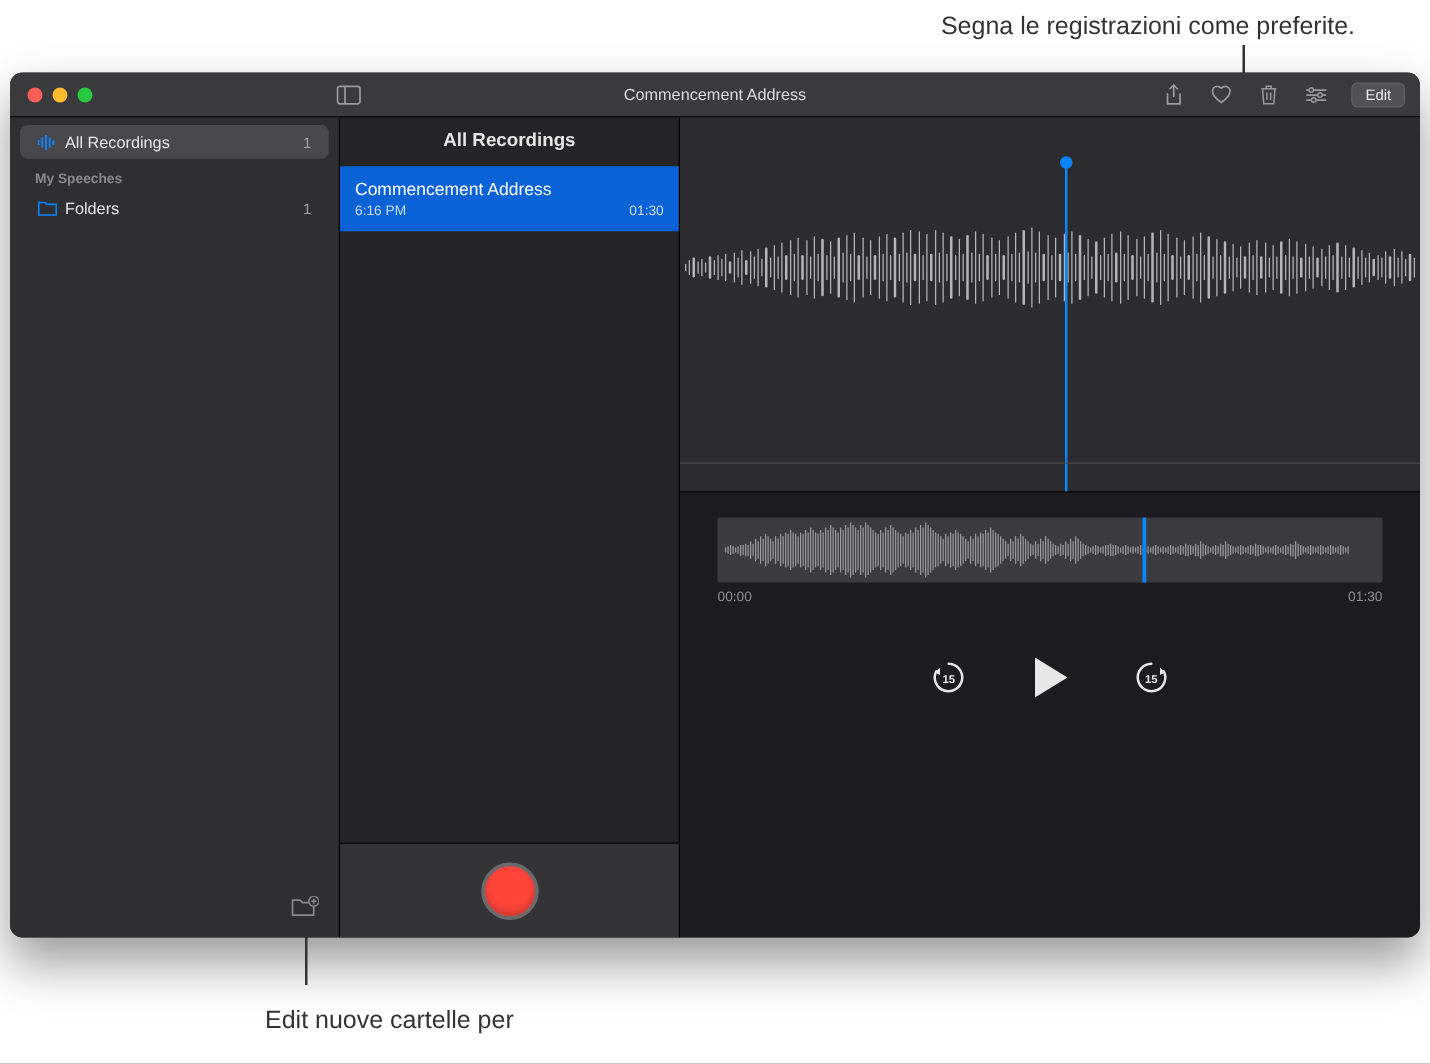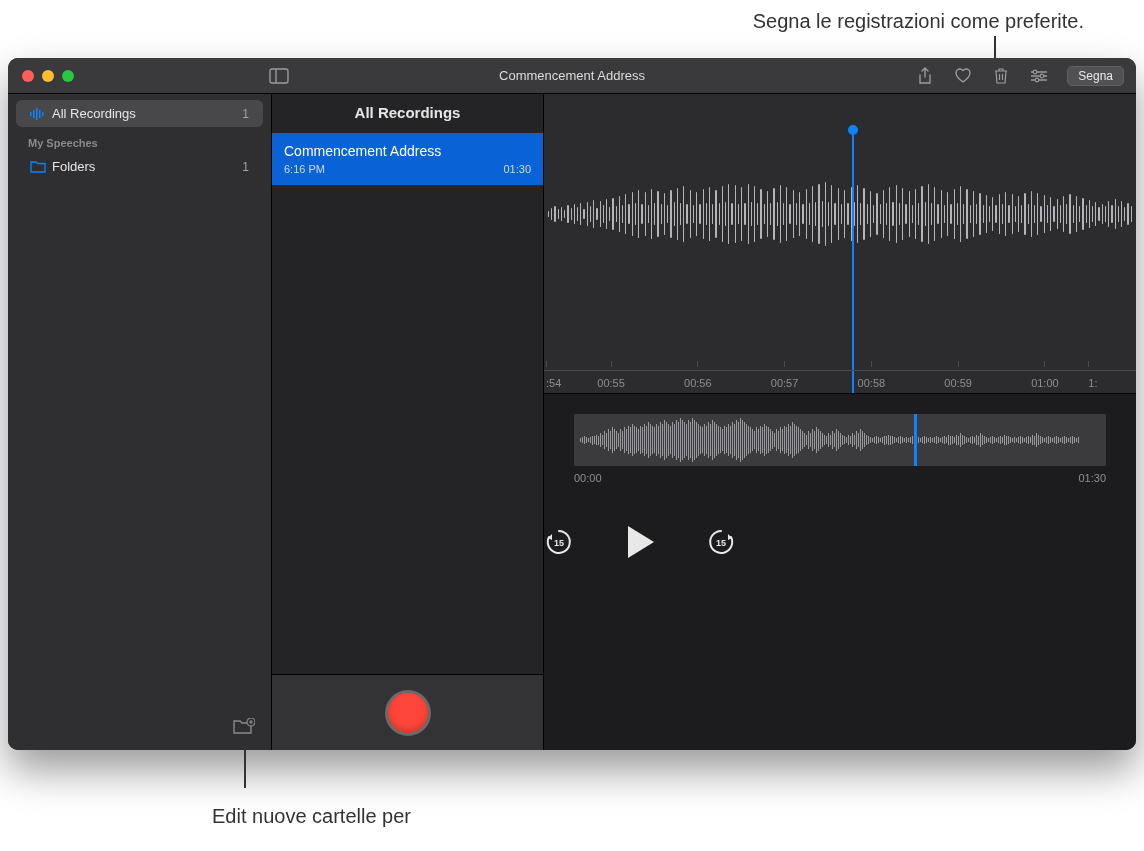--- a/index.html
+++ b/index.html
@@ -340,20 +340,21 @@
   .big-time {
     text-align: center;
     font-size: 36px;
     font-weight: 400;
     color: #e8e8e8;
     margin-top: 26px;
     font-variant-numeric: tabular-nums;
   }
   .controls {
     display: flex;
+    justify-content: center;
     align-items: center;
     gap: 50px;
     margin-top: 40px;
     color: #a3a3a3;
   }
   .ctrl-btn { cursor: pointer; display:flex; align-items:center; justify-content:center; }
 </style>
 </head>
 <body>
 
@@ -394,21 +395,21 @@
       <div class="toolbar-icon">
         <svg width="18" height="14" viewBox="0 0 18 14">
           <line x1="1" y1="3" x2="17" y2="3" stroke="#9a9a9e" stroke-width="1.4"></line>
           <line x1="1" y1="7" x2="17" y2="7" stroke="#9a9a9e" stroke-width="1.4"></line>
           <line x1="1" y1="11" x2="17" y2="11" stroke="#9a9a9e" stroke-width="1.4"></line>
           <circle cx="5" cy="3" r="1.8" fill="#3a3a3c" stroke="#9a9a9e" stroke-width="1.2"></circle>
           <circle cx="12" cy="7" r="1.8" fill="#3a3a3c" stroke="#9a9a9e" stroke-width="1.2"></circle>
           <circle cx="7" cy="11" r="1.8" fill="#3a3a3c" stroke="#9a9a9e" stroke-width="1.2"></circle>
         </svg>
       </div>
-      <div class="edit-btn">Segna</div>
+      <div class="edit-btn">Edit</div>
     </div>
   </div>
 
   <div class="body-row">
     <div class="sidebar">
       <div class="sidebar-item selected">
         <span class="icon-slot">
           <svg width="16" height="14" viewBox="0 0 16 14">
             <rect x="0" y="5" width="1.5" height="4" fill="#0b84ff"></rect>
             <rect x="3" y="3" width="1.5" height="8" fill="#0b84ff"></rect>
@@ -636,30 +637,20 @@
             <div class="bar" style="height: 18px;"></div>
             <div class="bar" style="height: 30px;"></div>
             <div class="bar" style="height: 16px;"></div>
             <div class="bar" style="height: 26px;"></div>
             <div class="bar" style="height: 14px;"></div>
             <div class="bar" style="height: 22px;"></div>
             <div class="bar" style="height: 16px;"></div>
           </div>
         <div class="playhead"></div>
         <div class="time-ruler"></div>
-        <div class="ticks" id="ticks">
-            <div class="tick tick-first">:54</div>
-            <div class="tick">00:55</div>
-            <div class="tick">00:56</div>
-            <div class="tick">00:57</div>
-            <div class="tick">00:58</div>
-            <div class="tick">00:59</div>
-            <div class="tick">01:00</div>
-            <div class="tick tick-last">1:</div>
-          </div>
       </div>
 
       <div class="overview-zone">
         <div class="overview-wave" id="overview-wave">
           <div class="ob" style="height: 3.6px;"></div>
             <div class="ob" style="height: 5.4px;"></div>
             <div class="ob" style="height: 7.2px;"></div>
             <div class="ob" style="height: 5.4px;"></div>
             <div class="ob" style="height: 3.6px;"></div>
             <div class="ob" style="height: 5.4px;"></div>

